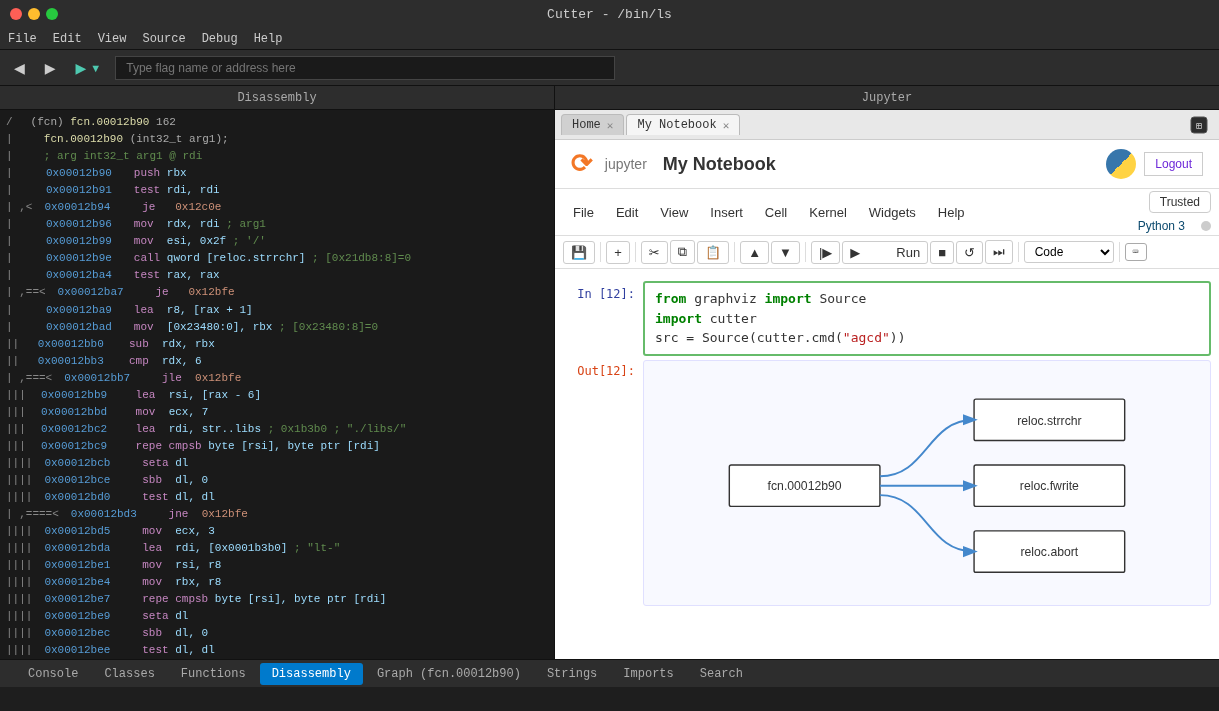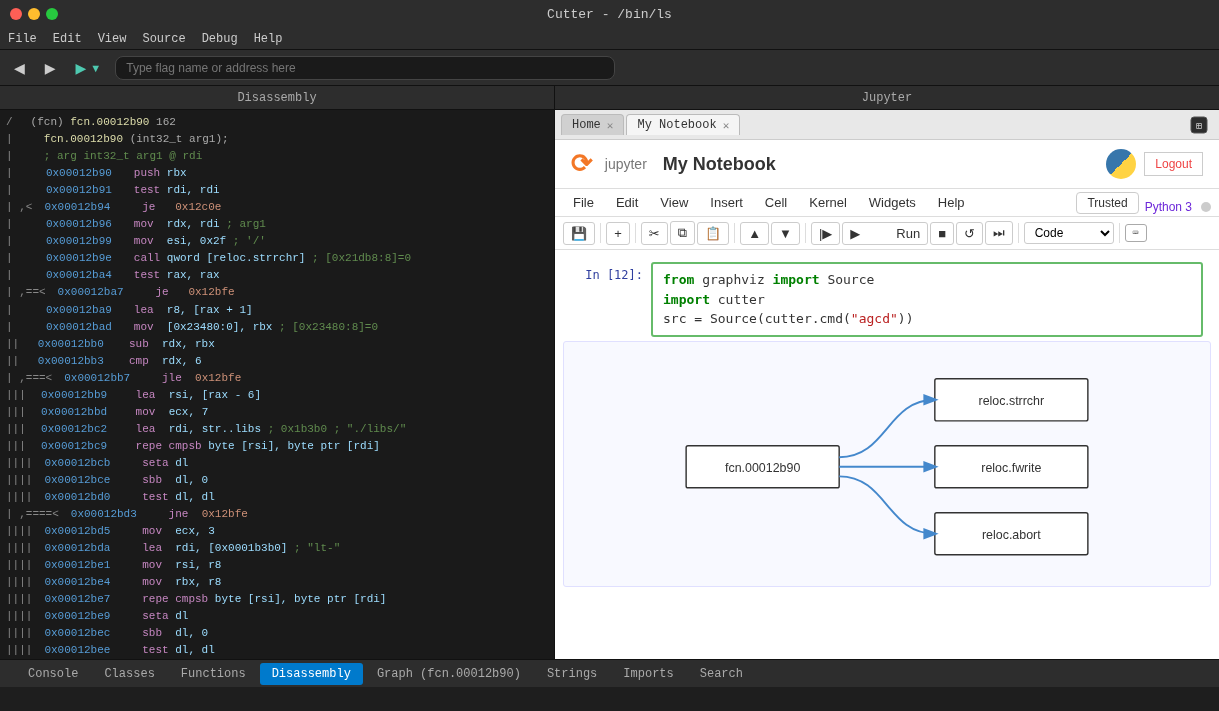--- a/index.html
+++ b/index.html
@@ -51,21 +51,21 @@
       padding: 2px 6px;
       border-radius: 3px;
       font-size: 14px;
       display: flex; align-items: center; gap: 4px;
     }
     #flag-search {
       flex: 1;
       max-width: 500px;
       background: #1a1a1a;
       border: 1px solid #444;
-      border-radius: 8px;
+      border-radius: 0;
       color: #888;
       padding: 4px 10px;
       font-size: 12px;
     }
 
     
     #panels {
       display: flex;
       height: calc(711px - 28px - 22px - 36px - 24px - 28px);
     }
@@ -162,21 +162,21 @@
     }
     .jupyter-logo { color: #f37726; font-size: 22px; }
     #jupyter-title { font-size: 22px; font-weight: bold; color: #333; font-family: sans-serif; }
     .logout-btn {
       background: white;
       border: 1px solid #ccc;
       border-radius: 0;
       padding: 4px 10px;
       font-size: 12px;
       cursor: pointer;
-      color: #ef4444;
+      color: #6d28d9;
       font-family: sans-serif;
     }
 
     #jupyter-menubar {
       background: white;
       display: flex;
       align-items: center;
       padding: 2px 8px;
       gap: 2px;
       border-bottom: 1px solid #ddd;
@@ -194,22 +194,22 @@
       background: white;
       border: 1px solid #ccc;
       border-radius: 4px;
       padding: 3px 10px;
       font-size: 12px;
       cursor: pointer;
       color: #333;
       font-family: sans-serif;
     }
     .python-version {
-      font-size: 12px; color: #6d28d9; font-family: sans-serif;
-      display: flex; align-items: center; gap: 9px;
+      font-size: 12px; color: #0c4a6e; font-family: sans-serif;
+      display: flex; align-items: center; gap: 16px;
     }
     .kernel-dot { width: 10px; height: 10px; border-radius: 50%; background: #ccc; display: inline-block; }
 
     #jupyter-toolbar {
       background: white;
       display: flex;
       align-items: center;
       padding: 4px 8px;
       gap: 2px;
       border-bottom: 1px solid #ddd;
@@ -243,21 +243,21 @@
 
     #jupyter-cells {
       flex: 1;
       overflow-y: auto;
       background: white;
       padding: 10px 0;
     }
     .cell-container {
       display: flex;
       padding: 2px 0;
-      margin: 0 16px;
+      margin: 0 8px;
     }
     .cell-label {
       color: #303F9F;
       font-size: 12px;
       min-width: 80px;
       text-align: right;
       padding-right: 8px;
       padding-top: 6px;
       font-family: monospace;
     }
@@ -436,21 +436,21 @@
 
       <div id="jupyter-menubar">
         <span class="jup-menu-item">File</span>
         <span class="jup-menu-item">Edit</span>
         <span class="jup-menu-item">View</span>
         <span class="jup-menu-item">Insert</span>
         <span class="jup-menu-item">Cell</span>
         <span class="jup-menu-item">Kernel</span>
         <span class="jup-menu-item">Widgets</span>
         <span class="jup-menu-item">Help</span>
-        <div style="margin-left:auto; display:flex; align-items:flex-end; gap:6px;">
+        <div style="margin-left:auto; display:flex; align-items:center; gap:6px;flex-direction:column;">
           <button class="trusted-btn">Trusted</button>
           <span class="python-version">
             <span>Python 3</span>
             <span class="kernel-dot"></span>
           </span>
         </div>
       </div>
 
       <div id="jupyter-toolbar">
         <button class="jup-tool-btn">💾</button>
@@ -491,20 +491,23 @@
           <div class="cell-content">
             <div class="code-area">
               <div><span class="kw-from">from</span><span class="code-normal"> graphviz </span><span class="kw-import">import</span><span class="code-normal"> Source</span></div>
               <div><span class="kw-import">import</span><span class="code-normal"> cutter</span></div>
               <div><span class="code-normal">src = Source(cutter.cmd(</span><span class="code-string">"agcd"</span><span class="code-normal">))</span></div>
             </div>
           </div>
         </div>
 
         <div class="output-container">
+          <div class="out-label">
+            <span>Out[12]:</span>
+          </div>
           <div class="output-content">
             
             <svg id="graph-svg" viewBox="0 0 580 230">
 
               <rect x="80" y="98" width="160" height="44" fill="white" stroke="#333" stroke-width="1.5" rx="2"></rect>
               <text x="160" y="125" text-anchor="middle" font-family="sans-serif" font-size="13" fill="#333">fcn.00012b90</text>
 
               <rect x="340" y="28" width="160" height="44" fill="white" stroke="#333" stroke-width="1.5" rx="2"></rect>
               <text x="420" y="55" text-anchor="middle" font-family="sans-serif" font-size="13" fill="#333">reloc.strrchr</text>
 

